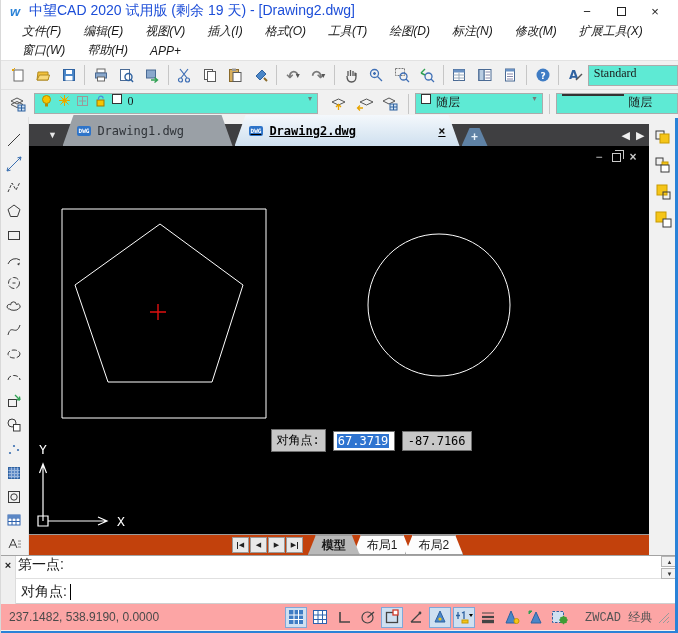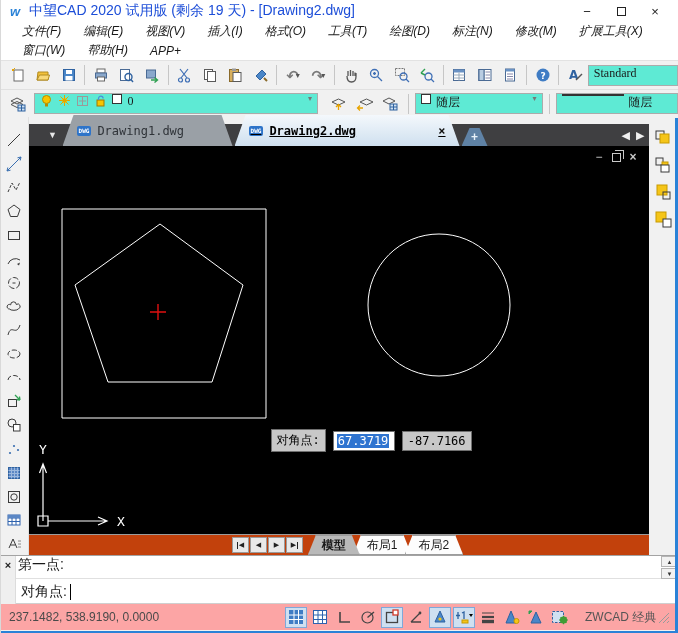--- a/index.html
+++ b/index.html
@@ -80,21 +80,21 @@
   .cmd-scroll { position:absolute; right:0; top:0; width:17px; height:23px; display:flex; flex-direction:column; gap:1px; }
   .scrollbtn { flex:1; border:1px solid #b5b5b5; background:#f2f2f2; font-size:6px; color:#333; display:flex; align-items:center; justify-content:center; }
   .caret { width:1px; height:16px; background:#000; margin-left:3px; }
 
   
   .status { height:27px; background:#fca5a5; border-top:1px solid #cfcfcf; display:flex; align-items:center; padding:0 8px; color:#4a4a4a; }
   .coords { width:180px; font-size:12px; }
   .sicons { display:flex; align-items:center; gap:2px; margin-left:96px; }
   .sbtn { width:22px; height:21px; display:flex; align-items:center; justify-content:center; border:1px solid transparent; }
   .sbtn.active { background:#cfe0f1; border:1px solid #7fa8d9; }
-  .workspace-name { margin-left:14px; font-size:12px; color:#555; white-space:nowrap; }
+  .workspace-name { margin-left:14px; font-size:12px; color:#555; white-space:nowrap;font-family:Liberation Mono, monospace; }
   .grip { margin-left:auto; width:13px; height:13px; }
   .accent-right { position:absolute; right:0; top:118px; width:3px; height:513px; background:#2a82d7; }
   .accent-bottom { position:absolute; left:0; bottom:0; width:678px; height:2px; background:#2a82d7; }
 </style>
 </head>
 <body>
 
 <div id="app">
 
   <div class="titlebar">

